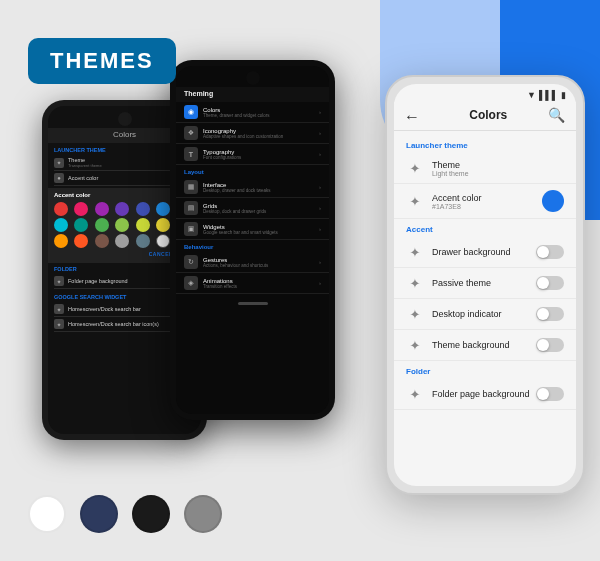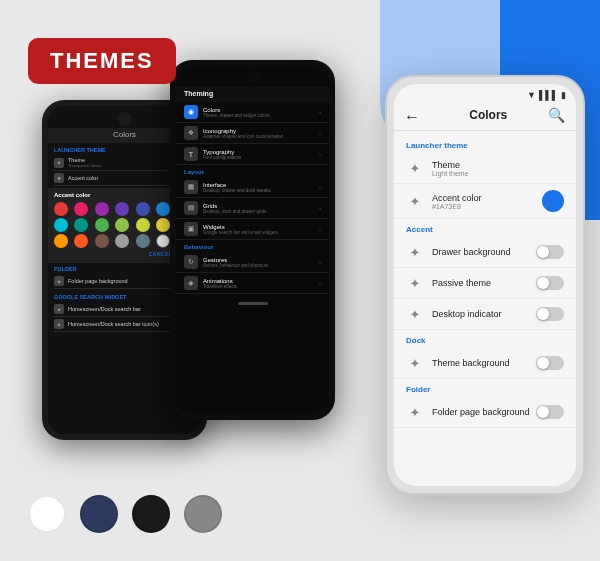--- a/index.html
+++ b/index.html
@@ -41,21 +41,21 @@
       background: #a8c8f8;
       border-radius: 0 0 60px 60px;
       z-index: 0;
     }
 
     
     .themes-label {
       position: absolute;
       top: 38px;
       left: 28px;
-      background: #b91c1c;
+      background: #0369a1;
       color: white;
       font-weight: 800;
       font-size: 22px;
       letter-spacing: 2px;
       padding: 10px 22px;
       border-radius: 10px;
       z-index: 10;
     }
 
     
@@ -627,21 +627,20 @@
     <div class="right-row">
       <div class="right-row-icon">
         <span style="color:#888;font-size:13px;">✦</span>
       </div>
       <div class="right-row-content">
         <div class="right-row-title">Desktop indicator</div>
       </div>
       <div class="right-row-toggle"></div>
     </div>
 
-    <div class="right-section-label">Dock</div>
     <div class="right-row">
       <div class="right-row-icon">
         <span style="color:#888;font-size:13px;">✦</span>
       </div>
       <div class="right-row-content">
         <div class="right-row-title">Theme background</div>
       </div>
       <div class="right-row-toggle"></div>
     </div>
 

